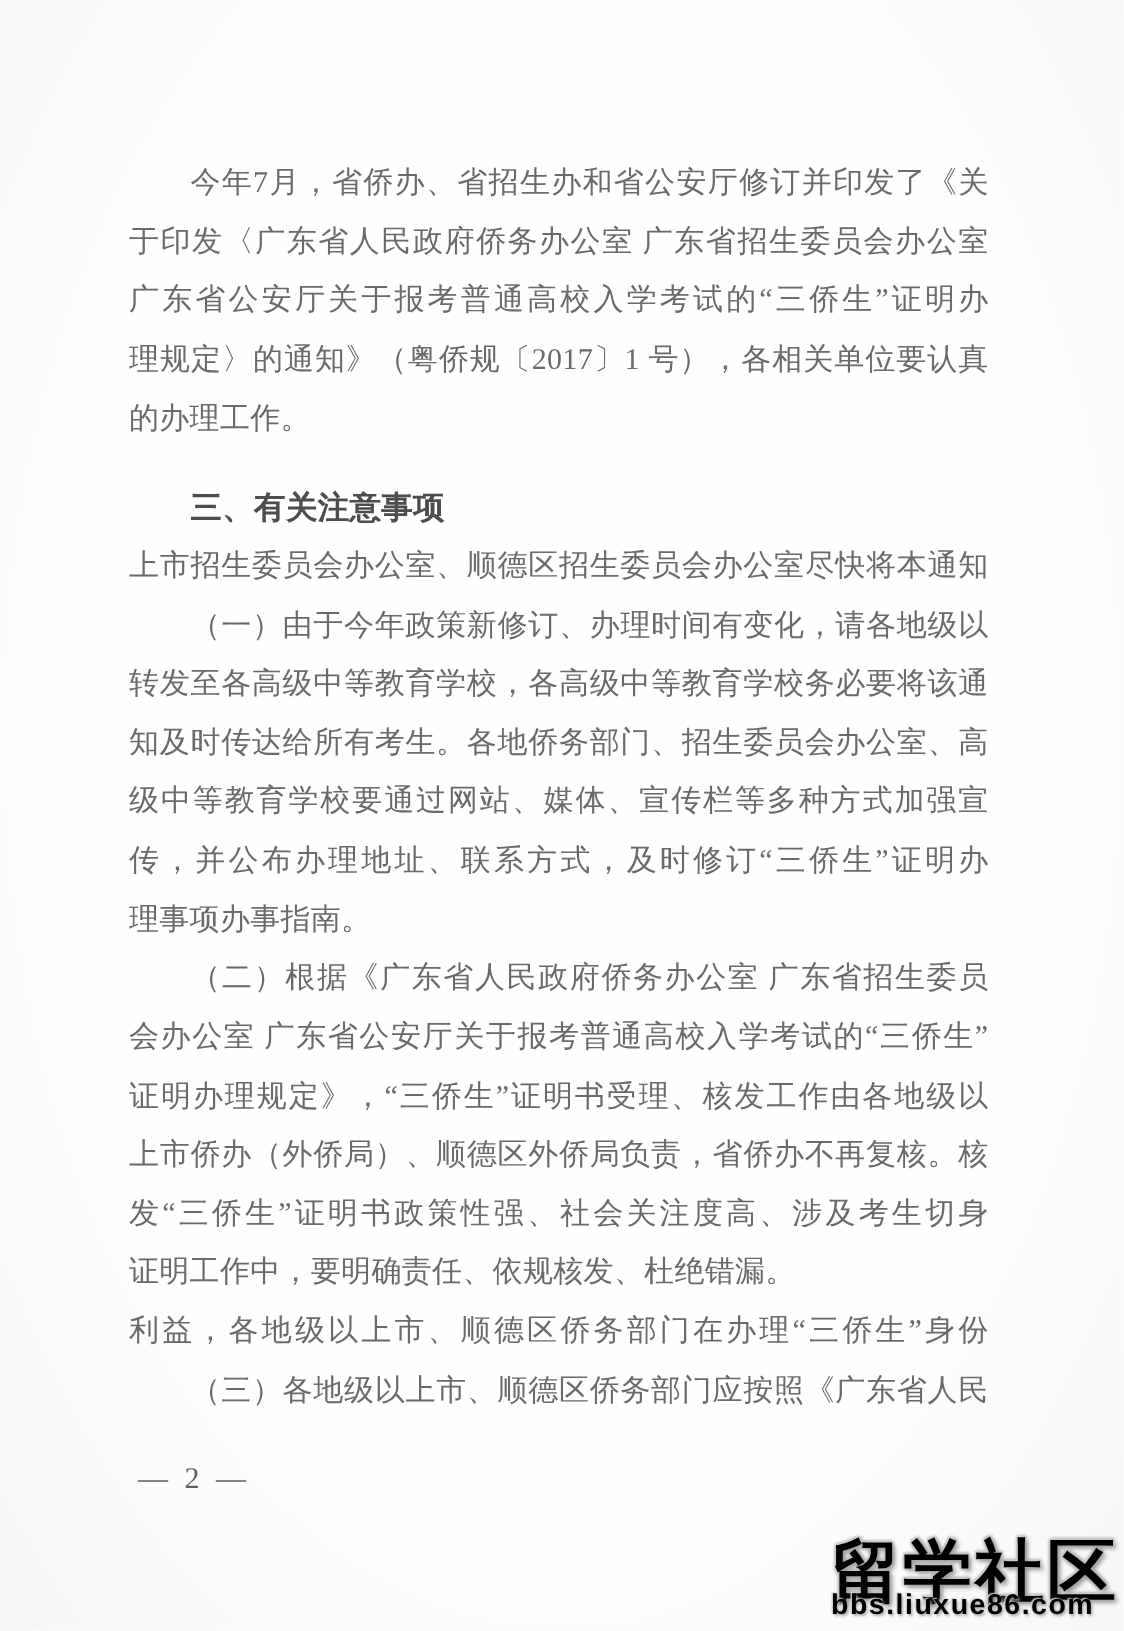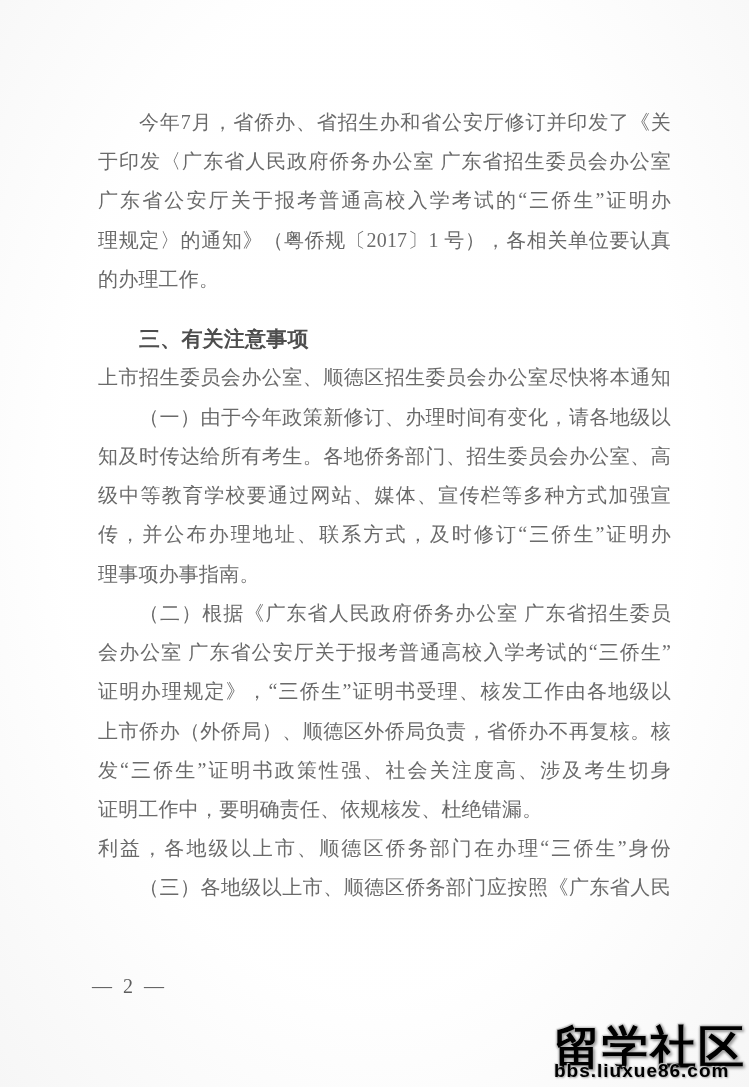--- a/index.html
+++ b/index.html
@@ -14,21 +14,21 @@
   
   .page-surface {
     position: absolute;
     inset: 0;
     background:
       radial-gradient(ellipse at 50% 45%, rgba(255,255,255,0.9) 60%, rgba(235,235,235,0.35) 100%);
     pointer-events: none;
   }
   .text-block {
     position: absolute;
-    left: 98px;
+    left: 86px;
     top: 103px;
     width: 573px;
     font-size: 20px;
     line-height: 39.24px;
     color: var(--body-color, #6a6a6a);
     letter-spacing: 0.2px;
   }
   .line {
     text-align: justify;
     text-justify: inter-character;
@@ -90,20 +90,21 @@
 
 <div class="text-block">
   <div class="line j indent">今年7月，省侨办、省招生办和省公安厅修订并印发了《关</div>
   <div class="line j">于印发〈广东省人民政府侨务办公室 广东省招生委员会办公室</div>
   <div class="line j">广东省公安厅关于报考普通高校入学考试的“三侨生”证明办</div>
   <div class="line j">理规定〉的通知》（粤侨规〔2017〕1 号），各相关单位要认真</div>
   <div class="line">的办理工作。</div>
   <div class="line heading indent">三、有关注意事项</div>
   <div class="line j">上市招生委员会办公室、顺德区招生委员会办公室尽快将本通知</div>
   <div class="line j indent">（一）由于今年政策新修订、办理时间有变化，请各地级以</div>
+  <div class="line j">转发至各高级中等教育学校，各高级中等教育学校务必要将该通</div>
   <div class="line j">知及时传达给所有考生。各地侨务部门、招生委员会办公室、高</div>
   <div class="line j">级中等教育学校要通过网站、媒体、宣传栏等多种方式加强宣</div>
   <div class="line j">传，并公布办理地址、联系方式，及时修订“三侨生”证明办</div>
   <div class="line">理事项办事指南。</div>
   <div class="line j indent">（二）根据《广东省人民政府侨务办公室 广东省招生委员</div>
   <div class="line j">会办公室 广东省公安厅关于报考普通高校入学考试的“三侨生”</div>
   <div class="line j">证明办理规定》，“三侨生”证明书受理、核发工作由各地级以</div>
   <div class="line j">上市侨办（外侨局）、顺德区外侨局负责，省侨办不再复核。核</div>
   <div class="line j">发“三侨生”证明书政策性强、社会关注度高、涉及考生切身</div>
   <div class="line">证明工作中，要明确责任、依规核发、杜绝错漏。</div>

